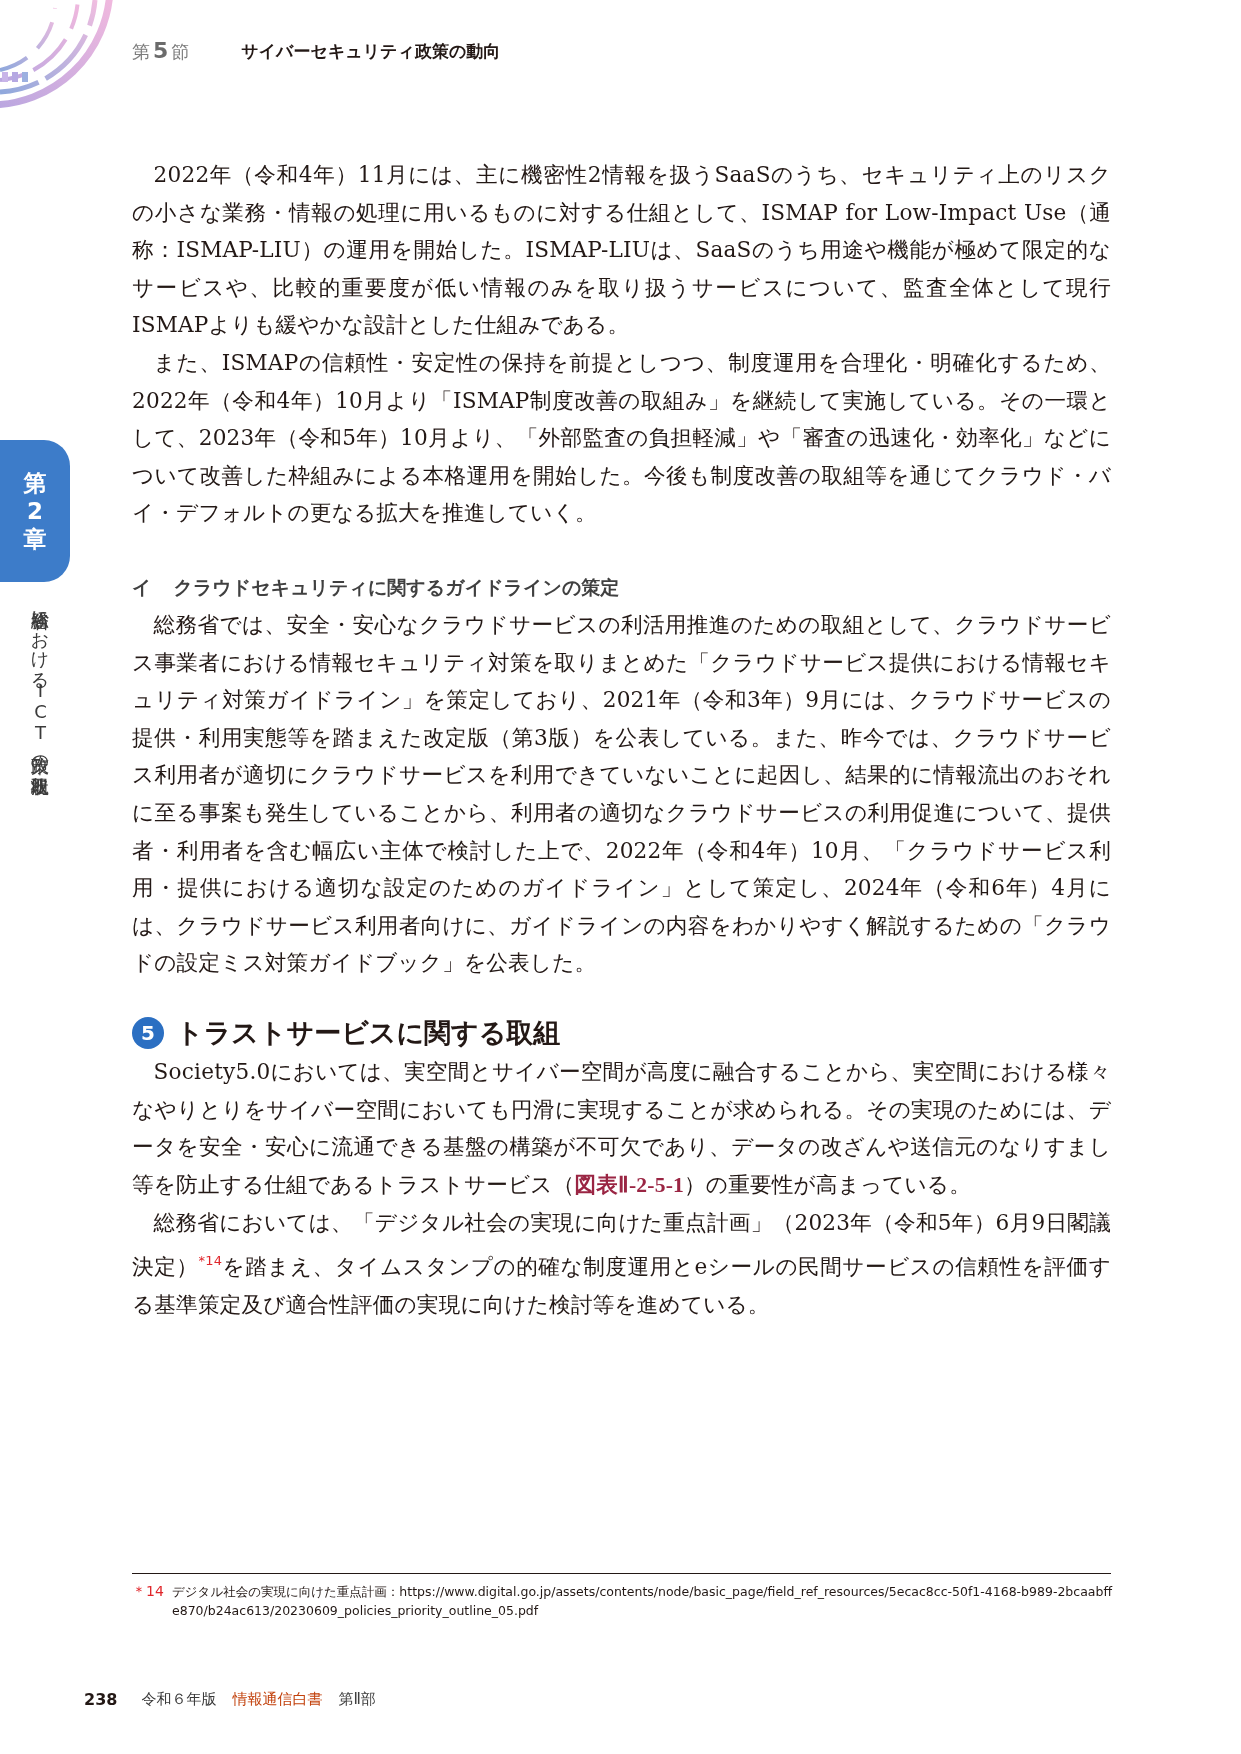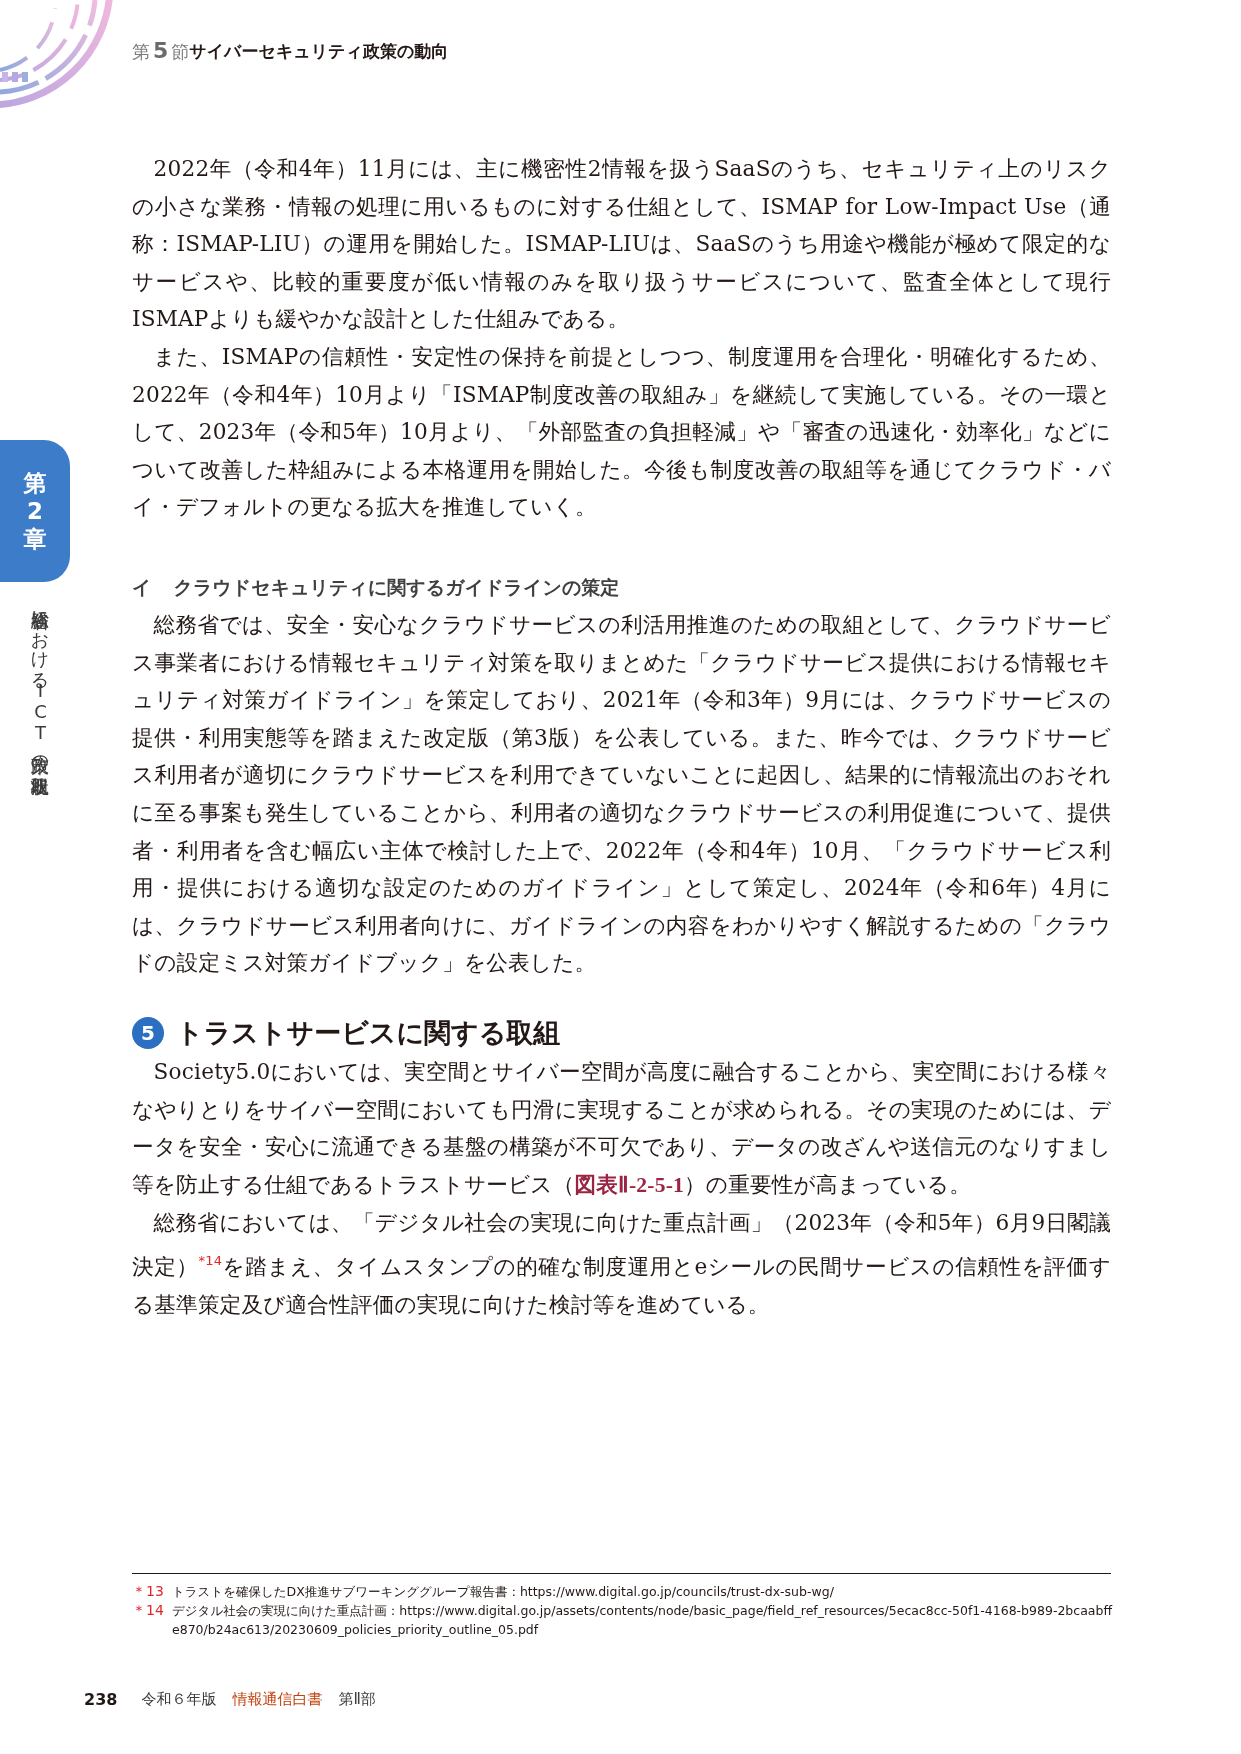--- a/index.html
+++ b/index.html
@@ -9,21 +9,21 @@
     color: #231815;
   }
   .deco { position: absolute; left: 0; top: 0; width: 130px; height: 110px; }
   .section-header {
     position: absolute; left: 132px; top: 36px; height: 30px;
     display: flex; align-items: center;
     font-family: "DejaVu Sans", "Liberation Sans", sans-serif;
   }
   .sec-prefix { color: #7d7d7d; font-size: 18px; display: flex; align-items: baseline; }
   .sec-num { font-size: 22px; font-weight: bold; margin: 0 3px; color: #6b6b6b; }
-  .sec-title { font-size: 17px; font-weight: bold; color: #231815; }
+  .sec-title { margin-left: 52px; font-size: 17px; font-weight: bold; color: #231815; }
 
   .chapter-tab {
     position: absolute; left: 0; top: 440px; width: 70px; height: 142px;
     background: #3d7cc9; border-radius: 0 26px 26px 0;
     color: #fff; font-family: "DejaVu Sans", "Liberation Sans", sans-serif;
     font-weight: bold; font-size: 23px; line-height: 28px;
     display: flex; flex-direction: column; align-items: center; justify-content: center;
   }
   .chapter-tab span { display: block; }
   .chapter-side {
@@ -110,21 +110,21 @@
   <span class="sec-title">サイバーセキュリティ政策の動向</span>
 </div>
 
 <div class="chapter-tab">
   <span>第</span>
   <span>2</span>
   <span>章</span>
 </div>
 <div class="chapter-side">総務省におけるICT政策の取組状況</div>
 
-<div class="content" style="top:150px;">
+<div class="content" style="top:156px;">
   <p class="para">2022年（令和4年）11月には、主に機密性2情報を扱うSaaSのうち、セキュリティ上のリスクの小さな業務・情報の処理に用いるものに対する仕組として、ISMAP for Low-Impact Use（通称：ISMAP-LIU）の運用を開始した。ISMAP-LIUは、SaaSのうち用途や機能が極めて限定的なサービスや、比較的重要度が低い情報のみを取り扱うサービスについて、監査全体として現行ISMAPよりも緩やかな設計とした仕組みである。</p>
   <p class="para">また、ISMAPの信頼性・安定性の保持を前提としつつ、制度運用を合理化・明確化するため、2022年（令和4年）10月より「ISMAP制度改善の取組み」を継続して実施している。その一環として、2023年（令和5年）10月より、「外部監査の負担軽減」や「審査の迅速化・効率化」などについて改善した枠組みによる本格運用を開始した。今後も制度改善の取組等を通じてクラウド・バイ・デフォルトの更なる拡大を推進していく。</p>
 </div>
 
 <div class="sub-heading">
   <span class="mark">イ</span><span>クラウドセキュリティに関するガイドラインの策定</span>
 </div>
 
 <div class="content" style="top:606px;">
   <p class="para">総務省では、安全・安心なクラウドサービスの利活用推進のための取組として、クラウドサービス事業者における情報セキュリティ対策を取りまとめた「クラウドサービス提供における情報セキュリティ対策ガイドライン」を策定しており、2021年（令和3年）9月には、クラウドサービスの提供・利用実態等を踏まえた改定版（第3版）を公表している。また、昨今では、クラウドサービス利用者が適切にクラウドサービスを利用できていないことに起因し、結果的に情報流出のおそれに至る事案も発生していることから、利用者の適切なクラウドサービスの利用促進について、提供者・利用者を含む幅広い主体で検討した上で、2022年（令和4年）10月、「クラウドサービス利用・提供における適切な設定のためのガイドライン」として策定し、2024年（令和6年）4月には、クラウドサービス利用者向けに、ガイドラインの内容をわかりやすく解説するための「クラウドの設定ミス対策ガイドブック」を公表した。</p>
@@ -136,24 +136,20 @@
 </div>
 
 <div class="content" style="top:1053px;">
   <p class="para"><span>Society5.0においては、実空間とサイバー空間が高度に融合することから、実空間における様々なやりとりをサイバー空間においても円滑に実現することが求められる。その実現のためには、データを安全・安心に流通できる基盤の構築が不可欠であり、データの改ざんや送信元のなりすまし等を防止する仕組であるトラストサービス（</span><a class="fig-ref">図表Ⅱ-2-5-1</a><span>）の重要性が高まっている。</span></p>
   <p class="para"><span>総務省においては、「デジタル社会の実現に向けた重点計画」（2023年（令和5年）6月9日閣議決定）</span><a class="fn-ref">*14</a><span>を踏まえ、タイムスタンプの的確な制度運用とeシールの民間サービスの信頼性を評価する基準策定及び適合性評価の実現に向けた検討等を進めている。</span></p>
 </div>
 
 <div class="footnote-rule"></div>
 <div class="footnotes">
   <div class="fn">
-    <span class="fn-mark">＊13</span>
-    <span class="fn-text">トラストを確保したDX推進サブワーキンググループ報告書：https://www.digital.go.jp/councils/trust-dx-sub-wg/</span>
-  </div>
-  <div class="fn">
     <span class="fn-mark">＊14</span>
     <span class="fn-text">デジタル社会の実現に向けた重点計画：https://www.digital.go.jp/assets/contents/node/basic_page/field_ref_resources/5ecac8cc-50f1-4168-b989-2bcaabffe870/b24ac613/20230609_policies_priority_outline_05.pdf</span>
   </div>
 </div>
 
 <div class="page-footer">
   <span class="page-num">238</span>
   <span class="book-year">令和６年版</span>
   <span class="book-title">情報通信白書</span>
   <span class="book-part">第Ⅱ部</span>

